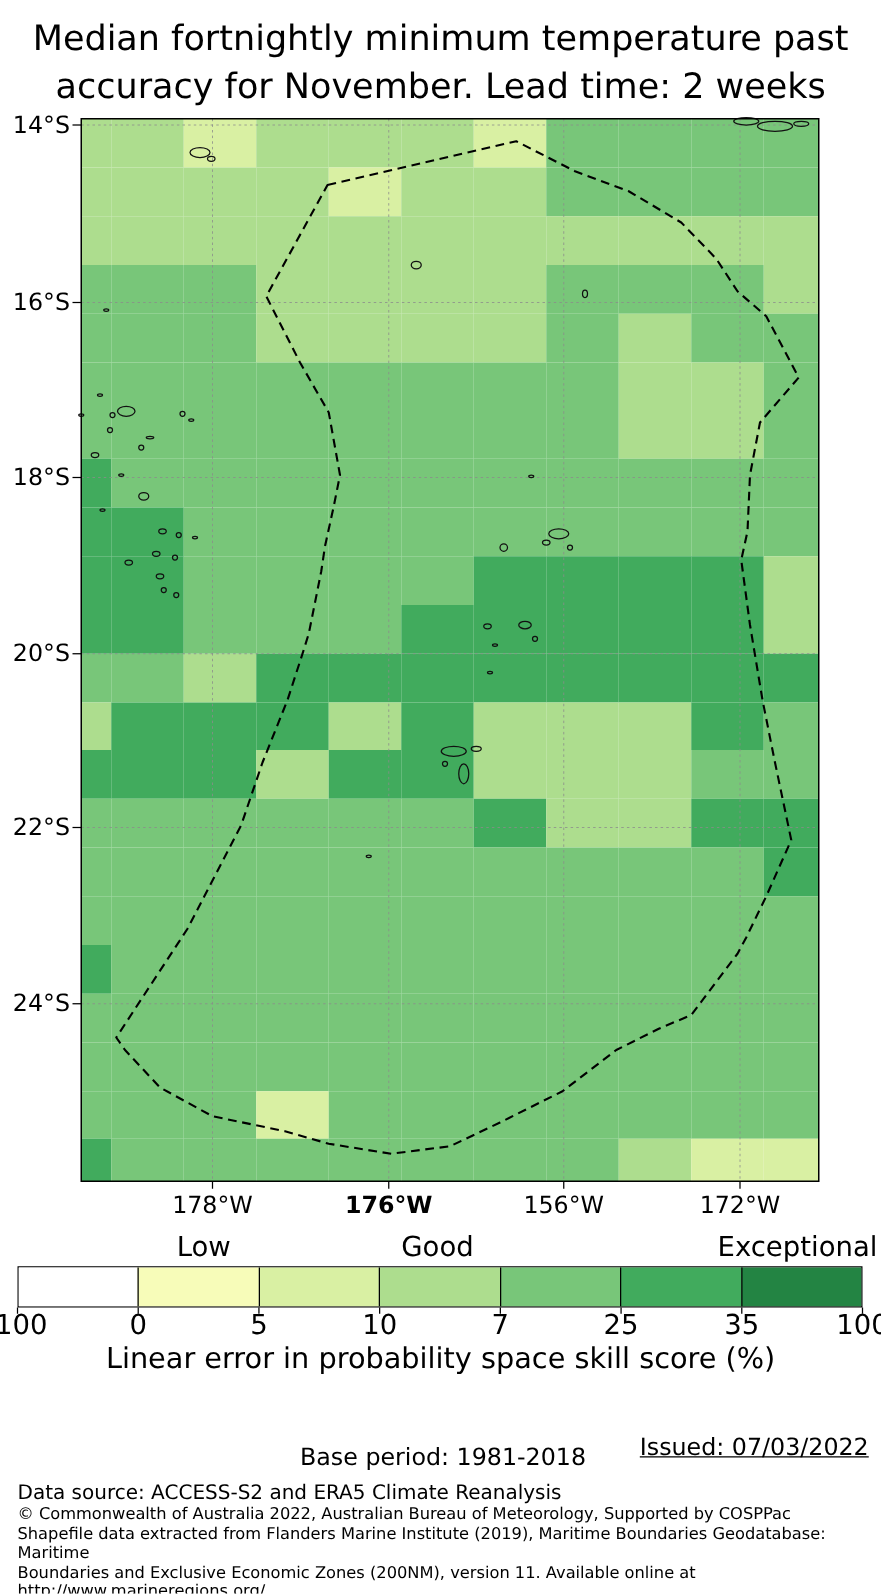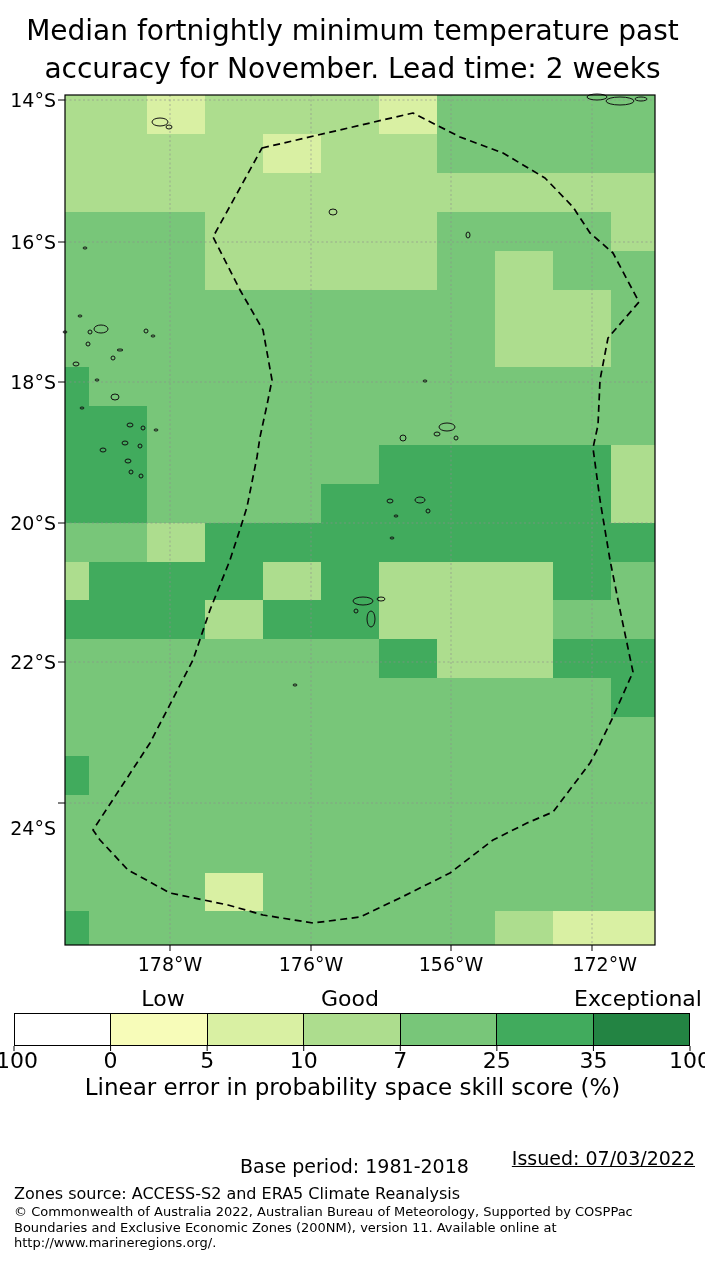--- a/index.html
+++ b/index.html
@@ -373,38 +373,39 @@
       <div class="cbar-seg" style="background: rgb(173, 221, 142);"></div>
       <div class="cbar-seg" style="background: rgb(120, 198, 121);"></div>
       <div class="cbar-seg" style="background: rgb(65, 171, 93);"></div>
       <div class="cbar-seg" style="background: rgb(35, 132, 67);"></div>
     </div>
 
   <div class="caption">Linear error in probability space skill score (%)</div>
 
   <div class="base-period">Base period: 1981-2018</div>
   <div class="issued">Issued: 07/03/2022</div>
-  <div class="data-source">Zones source: ACCESS-S2 and ERA5 Climate Reanalysis</div>
+  <div class="data-source">Data source: ACCESS-S2 and ERA5 Climate Reanalysis</div>
 
   <div class="copyright">
     <div>© Commonwealth of Australia 2022, Australian Bureau of Meteorology, Supported by COSPPac</div>
+    <div>Shapefile data extracted from Flanders Marine Institute (2019), Maritime Boundaries Geodatabase: Maritime</div>
     <div>Boundaries and Exclusive Economic Zones (200NM), version 11. Available online at</div>
     <div>http://www.marineregions.org/.</div>
   </div>
 
 <div class="lat-label" style="top: 89px;">14°S</div>
     <div class="lat-label" style="top: 231px;">16°S</div>
     <div class="lat-label" style="top: 371px;">18°S</div>
     <div class="lat-label" style="top: 512px;">20°S</div>
     <div class="lat-label" style="top: 651px; text-align: right;">22°S</div>
-    <div class="lat-label" style="top: 792px; margin-top: 25px;">24°S</div>
+    <div class="lat-label" style="top: 792px;">24°S</div>
     <div class="lon-label" style="left: 125px;">178°W</div>
-    <div class="lon-label" style="left: 266px;">176°W</div>
+    <div class="lon-label" style="left: 266px; font-weight: bold;">176°W</div>
     <div class="lon-label" style="left: 406px;">156°W</div>
-    <div class="lon-label" style="left: 547px; text-align: right;">172°W</div>
+    <div class="lon-label" style="left: 547px;">172°W</div>
     <div class="cbar-tick" style="left: 17px;">100</div>
     <div class="cbar-tick" style="left: 110.571px;">0</div>
     <div class="cbar-tick" style="left: 207.143px;">5</div>
     <div class="cbar-tick" style="left: 303.714px;">10</div>
     <div class="cbar-tick" style="left: 400.286px;">7</div>
     <div class="cbar-tick" style="left: 496.857px;">25</div>
     <div class="cbar-tick" style="left: 593.429px;">35</div>
     <div class="cbar-tick" style="left: 690px;">100</div>
   </div>
 

